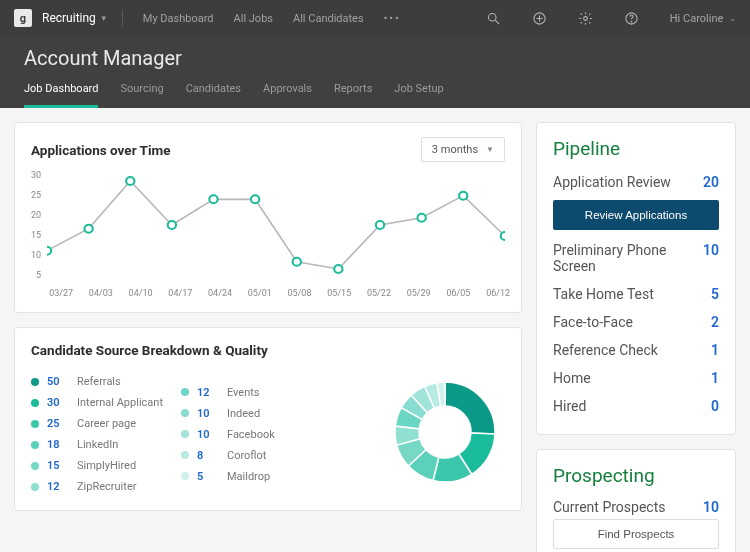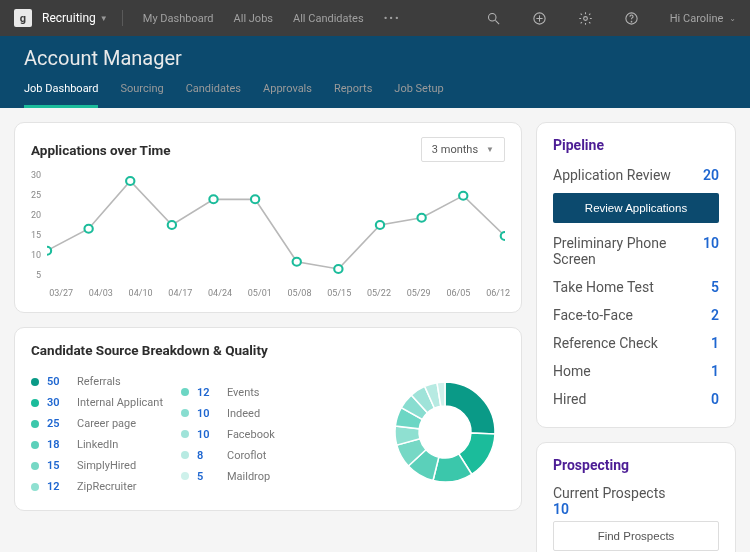--- a/index.html
+++ b/index.html
@@ -34,34 +34,34 @@
   .caret-down { margin-left: 4px; font-size: 8px; color: #999; }
   .divider-v { width: 1px; height: 16px; background: #5a5a5a; margin: 0 10px; }
   .topnav-item { color: #a0a0a0; margin: 11px 10px; font-size: 11px; cursor: pointer; text-align: center; }
   .dots { letter-spacing: 2px; color: #a0a0a0; margin-left: 10px; cursor:pointer;}
   .top-right { margin-left: auto; display: flex; align-items: center; gap: 30px; text-align: center; }
   .top-icon { width: 16px; height: 16px; display:flex; align-items:center; justify-content:center; cursor:pointer; }
   .top-icon svg { width: 15px; height: 15px; stroke: #b5b5b5; fill:none; stroke-width:1.7; }
   .user { color: #a5a5a5; font-size: 11px; display:flex; align-items:center; cursor:pointer;}
 
   .subheader {
-    background: #0c4a6e;
+    background: #404040;
     padding: 10px 24px 0 24px;
     color: #fff;
   }
   .page-title { font-size: 20px; font-weight: 400; color: #eaeaea; margin-bottom: 12px; }
   .tabs { display: flex; gap: 22px; }
   .tab { color: #9a9a9a; font-size: 11px; padding-bottom: 10px; cursor:pointer; border-bottom: 3px solid transparent;}
   .tab.active { color: #fff; border-bottom-color: #1bbc9b; }
 
   .content { display: flex; gap: 14px; padding: 14px; }
   .main-col { flex: 1; display: flex; flex-direction: column; gap: 14px; min-width:0;}
   .side-col { width: 200px; display: flex; flex-direction: column; gap: 14px; }
 
-  .card { background: #fff; border: 1px solid #e3e3e3; border-radius: 10px; padding: 14px 16px; }
+  .card { background: #fff; border: 1px solid #e3e3e3; border-radius: 4px; padding: 14px 16px; }
   .card-head { display: flex; align-items: center; justify-content: space-between; margin-bottom: 8px;}
   .card-title { font-size: 13.5px; font-weight: 700; color: #2d2d2d; }
   .select-pill { border:1px solid #ddd; border-radius:2px; padding:5px 10px; font-size:11px; color:#555; display:flex; align-items:center; gap:8px; cursor:pointer;}
   .select-pill .tri { font-size:8px; color:#888;}
 
   
   .chart-wrap { display:flex; font-size:9px; color:#888;}
   .yaxis { display:flex; flex-direction:column; justify-content:space-between; align-items:flex-end; padding-right:6px; height:110px;}
   .plot { flex:1; position:relative; }
   .plot svg { width:100%; height:110px; display:block;}
@@ -71,27 +71,27 @@
   
   .sources-body { display:flex; gap:18px; align-items:center; margin-top:8px;}
   .src-col { display:flex; flex-direction:column; gap:8px; font-size:11px;}
   .src-row { display:flex; align-items:center; gap:8px;}
   .dot { width:8px; height:8px; border-radius:50%; }
   .src-count { color:#1e66d0; font-weight:600; width:22px; text-align:left;}
   .src-name { color:#777;}
   .donut-wrap { margin-left:auto; }
 
   
-  .side-title { font-weight:700; font-size:14px; margin-bottom:8px; color:#4c1d95;}
+  .side-title { font-weight:400; font-size:19px; margin-bottom:8px; color:#15803d;}
   .pipe-row { display:flex; justify-content:space-between; font-size:14px; padding:6px 0; }
   .pipe-label { color:#555; }
   .pipe-val { color:#1e66d0; font-weight:600; }
   .btn-primary { background:#0c4a6e; color:#fff; border:none; width:100%; padding:9px 0; font-size:11.5px; border-radius:2px; cursor:pointer; margin:4px 0 6px;}
   .btn-outline { background:#fff; border:1px solid #ddd; color:#555; width:100%; padding:8px 8px; font-size:11.5px; border-radius:2px; cursor:pointer;}
-  .side-card-sm .pipe-row { padding:4px 0;flex-direction:column;}
+  .side-card-sm .pipe-row { padding:4px 0;}
 </style>
 </head>
 <body>
 
 <div class="topbar">
   <div class="logo">g</div>
   <div class="nav-dropdown">
     <span>Recruiting</span>
     <span class="caret-down">▼</span>
   </div>

